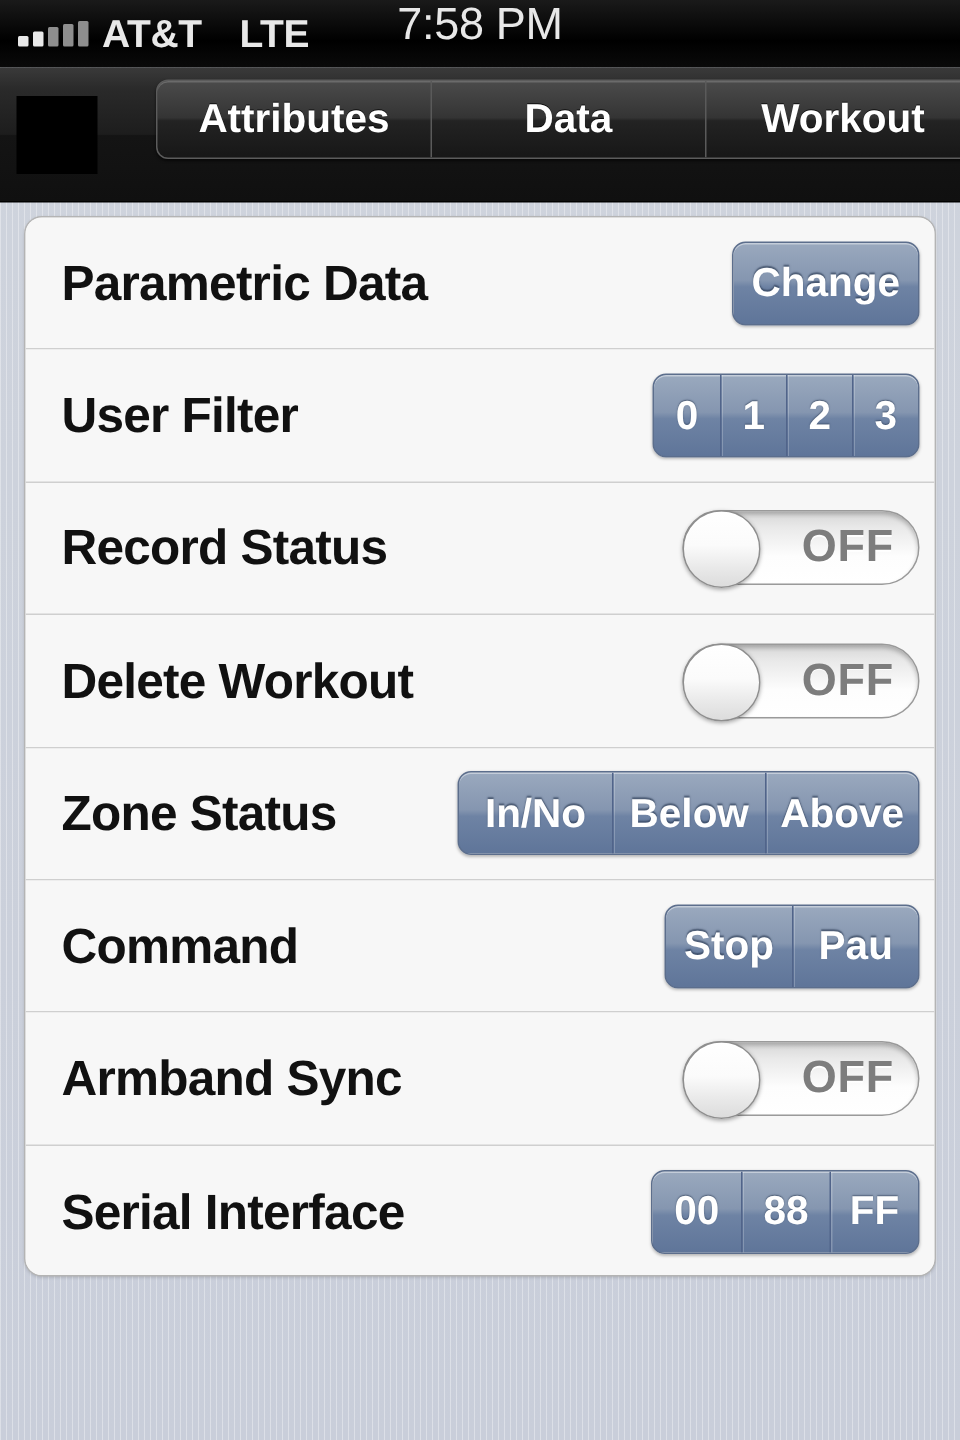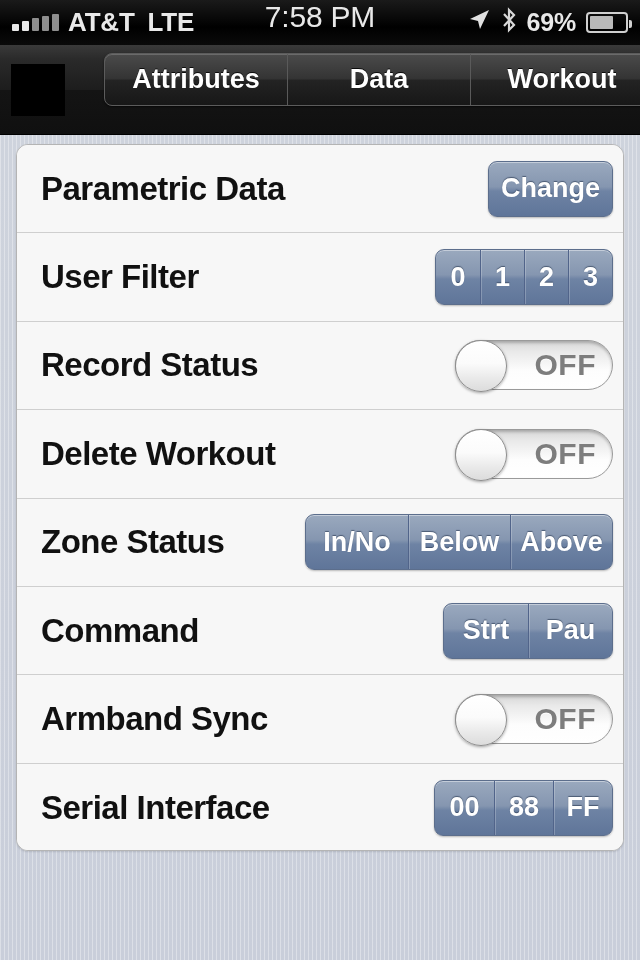--- a/index.html
+++ b/index.html
@@ -30,21 +30,21 @@
   .sb-left{ display:flex; align-items:center; padding-left:12px; gap:9px; }
   .sb-dots{ display:flex; align-items:flex-end; gap:3px; height:16px; }
   .sb-dots i{ display:block; width:7px; border-radius:1px; background:#8e8e8e; }
   .sb-dots i.on{ background:#e8e8e8; }
   .sb-dots i:nth-child(1){ height:7px; }
   .sb-dots i:nth-child(2){ height:10px; }
   .sb-dots i:nth-child(3){ height:13px; }
   .sb-dots i:nth-child(4){ height:15px; }
   .sb-dots i:nth-child(5){ height:17px; }
   .sb-carrier{ font-size:26px; }
-  .sb-net{ font-size:26px; margin-left:4px; }
+  .sb-net{ font-size:26px; margin-left:16px; }
   .sb-time{
     position:absolute; left:0; right:0; text-align:center;
     font-size:30px; font-weight:normal;
   }
   .sb-right{
     margin-left:auto; display:flex; align-items:center;
     padding-right:12px; gap:10px;
   }
   .sb-batt{
     position:relative; width:42px; height:21px;
@@ -182,36 +182,20 @@
       <i class="on"></i>
         <i class="on"></i>
         <i class=""></i>
         <i class=""></i>
         <i class=""></i>
     </span>
     <span class="sb-carrier">AT&amp;T</span>
     <span class="sb-net">LTE</span>
   </div>
   <div class="sb-time">7:58 PM</div>
-  <div class="sb-right">
-    <span>
-      <svg width="24" height="24" viewBox="0 0 24 24">
-          <path d="M22 2 L3 11 L11 13 L13 21 Z" fill="#e0e0e0"></path>
-        </svg>
-    </span>
-    <span>
-      <svg width="16" height="26" viewBox="0 0 16 26">
-        <path d="M3 7 L13 18 L8 23 L8 3 L13 8 L3 19" fill="none" stroke="#d8d8d8" stroke-width="2.2"></path>
-      </svg>
-    </span>
-    <span>69%</span>
-    <span class="sb-batt">
-        <span id="batt-fill" style="width: 69%;"></span>
-      </span>
-  </div>
 </div>
 
 <div class="navbar">
   <div class="nav-logo"></div>
   <div class="seg-nav" id="nav-tabs">
       <div class="seg">Attributes</div>
       <div class="seg">Data</div>
       <div class="seg">Workout</div>
     </div>
 </div>
@@ -260,21 +244,21 @@
             <div class="sb">In/No</div>
             <div class="sb">Below</div>
             <div class="sb">Above</div>
           </div>
         </div>
       </div>
       <div class="row">
         <div class="row-label">Command</div>
         <div class="row-ctl">
           <div class="seg-blue seg-cmd">
-            <div class="sb">Strt</div>
+            <div class="sb">Stop</div>
             <div class="sb">Pau</div>
           </div>
         </div>
       </div>
       <div class="row">
         <div class="row-label">Armband Sync</div>
         <div class="row-ctl">
           <div class="toggle">
             <span class="tg-text">OFF</span>
             <span class="knob"></span>

